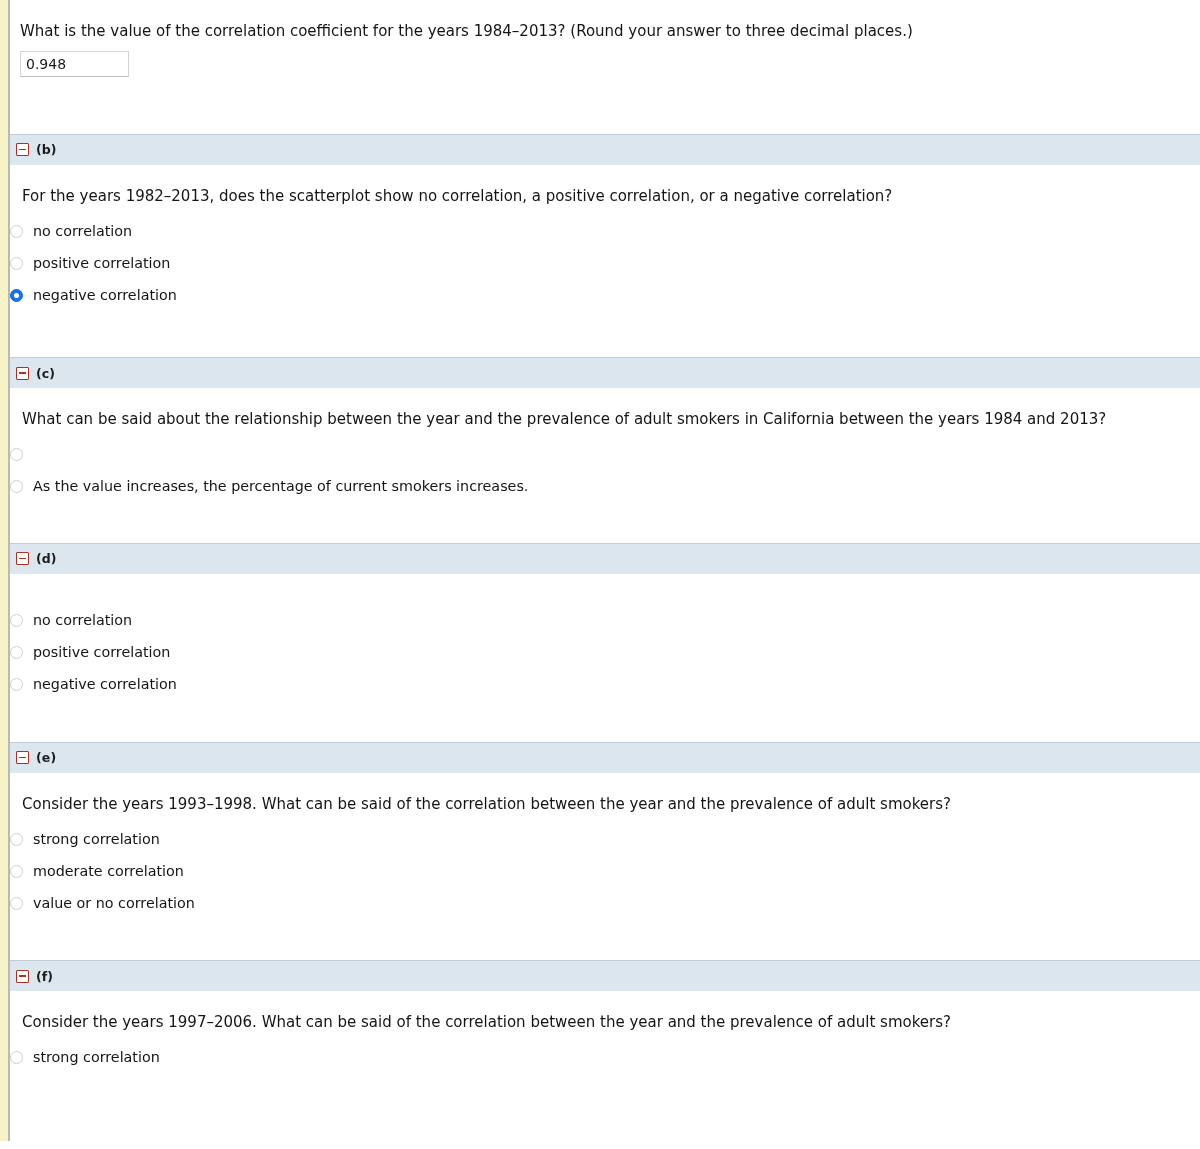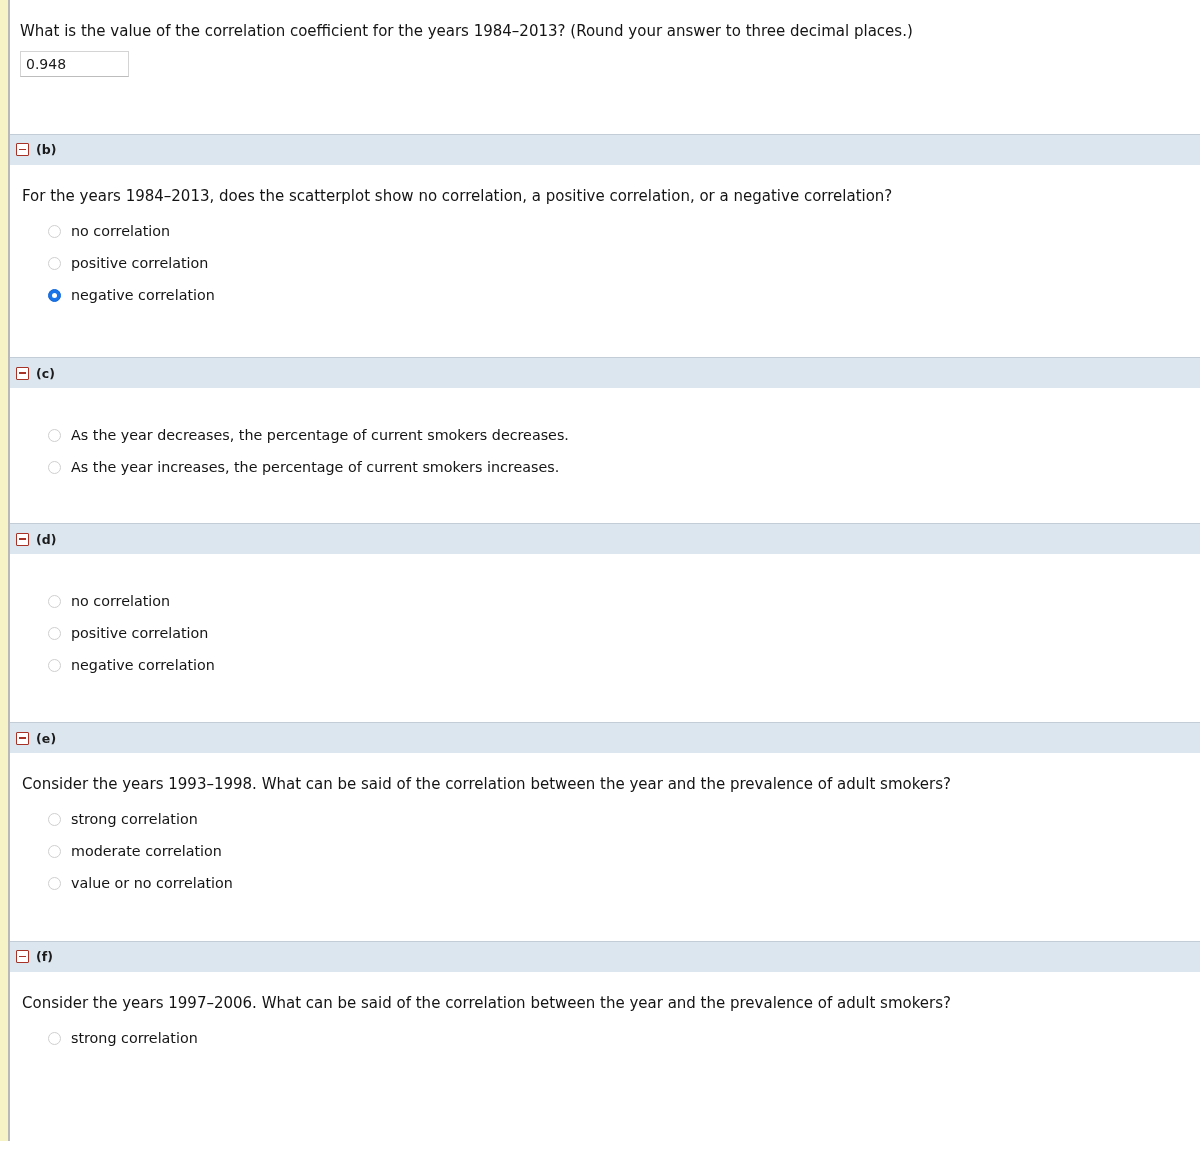--- a/index.html
+++ b/index.html
@@ -109,21 +109,20 @@
     outline: none;
     display: block;
   }
 
   
   .radio-group { padding: 9px 0 0 0; }
   .radio-row {
     display: flex;
     align-items: center;
     height: 32px;
-    padding-left: 38px;
     text-align: center;
   }
   .radio {
     width: 13px; height: 13px;
     border-radius: 50%;
     border: 1px solid #cfcfcf;
     background: #ffffff;
     flex: 0 0 auto;
     margin-right: 10px;
     position: relative;
@@ -175,21 +174,21 @@
       </div>
     </div>
 
     <div id="sections-root">
         <div class="block">
           <div class="section-header">
             <span class="toggle-icon"></span>
             <span class="section-label">(b)</span>
           </div>
           <div class="section-body">
-            <div class="question">For the years 1984–2013, does the scatterplot show no correlation, a positive correlation, or a negative correlation?</div>
+            <div class="question">For the years 1982–2013, does the scatterplot show no correlation, a positive correlation, or a negative correlation?</div>
             <div class="radio-group">
               <div class="radio-row">
                 <span class="radio"></span>
                 <span class="radio-label">no correlation</span>
               </div>
               <div class="radio-row">
                 <span class="radio"></span>
                 <span class="radio-label">positive correlation</span>
               </div>
               <div class="radio-row">
@@ -199,28 +198,28 @@
             </div>
             <div class="spacer-b"></div>
           </div>
         </div>
         <div class="block">
           <div class="section-header">
             <span class="toggle-icon"></span>
             <span class="section-label">(c)</span>
           </div>
           <div class="section-body">
-            <div class="radio-group">
-              <div class="radio-row">
-                <span class="radio"></span>
-                <span class="radio-label">As the year decreases, the percentage of current smokers decreases.</span>
-              </div>
-              <div class="radio-row">
-                <span class="radio"></span>
-                <span class="radio-label">As the year increases, the percentage of current smokers increases.</span>
+            <div class="question">What can be said about the relationship between the year and the prevalence of adult smokers in California between the years 1984 and 2013?</div>
+            <div class="radio-group">
+              <div class="radio-row">
+                <span class="radio"></span>
+              </div>
+              <div class="radio-row">
+                <span class="radio"></span>
+                <span class="radio-label">As the value increases, the percentage of current smokers increases.</span>
               </div>
             </div>
             <div class="spacer-c"></div>
           </div>
         </div>
         <div class="block">
           <div class="section-header">
             <span class="toggle-icon"></span>
             <span class="section-label">(d)</span>
           </div>

